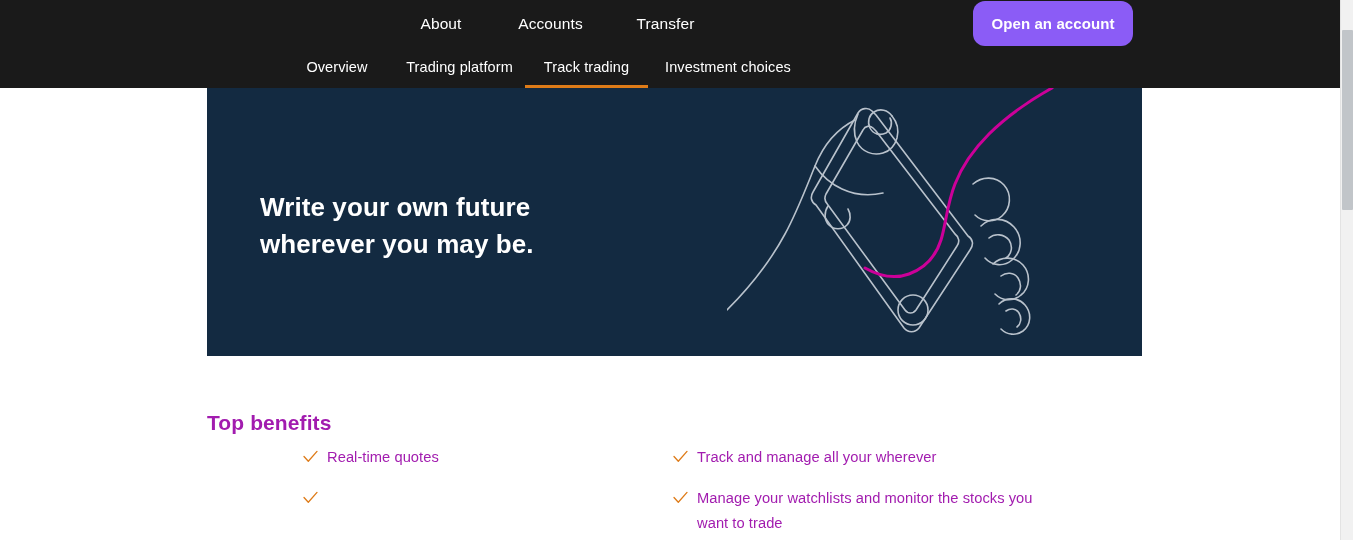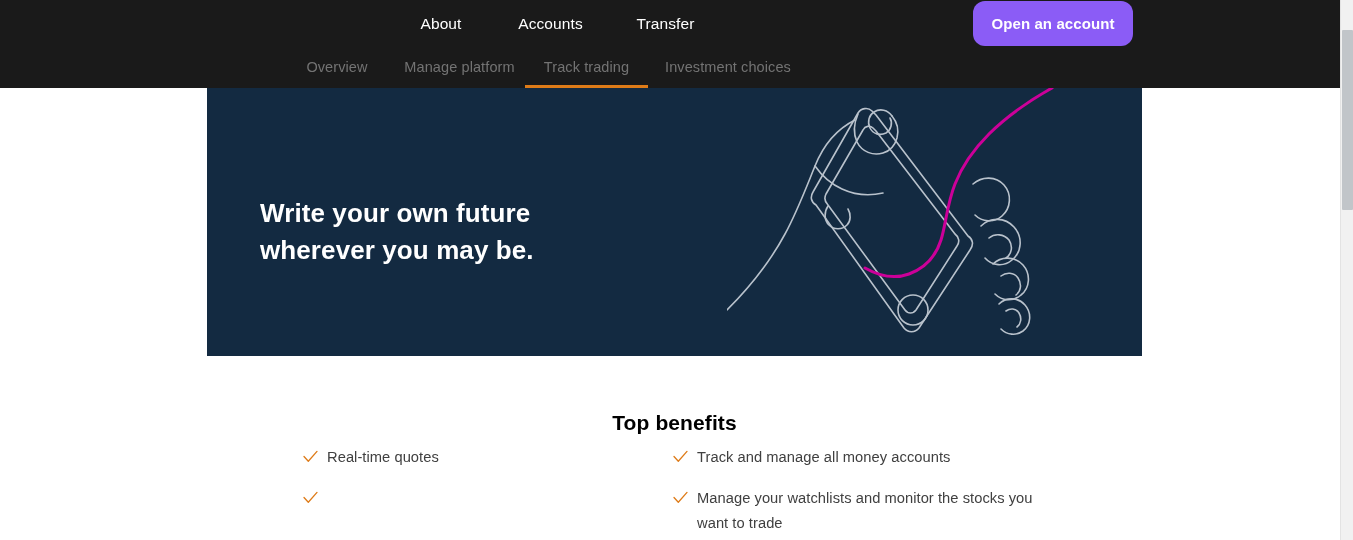--- a/index.html
+++ b/index.html
@@ -99,21 +99,21 @@
     height: 42px;
     display: flex;
     align-items: flex-start;
   }
   .snav-item {
     position: relative;
     height: 42px;
     display: flex;
     align-items: center;
     justify-content: center;
-    color: #737373;
+    color: #ffffff;
     font-size: 14.5px;
     letter-spacing: .1px;
     cursor: pointer;
   }
   .snav-item.s-overview    { width: 114px; }
   .snav-item.s-platform    { width: 131px; }
   .snav-item.s-portfolio   { width: 157px; }
   .snav-item.s-mobile      { width: 123px; }
   .snav-item.s-investment  { width: 160px; }
   .snav-item.s-trial       { width: 130px; }
@@ -132,21 +132,21 @@
     left: 207px;
     top: 88px;
     width: 935px;
     height: 268px;
     background: #132a41;
     overflow: hidden;
   }
   .hero-title {
     position: absolute;
     left: 53px;
-    top: 90px;
+    top: 84px;
     color: #ffffff;
     font-size: 26px;
     font-weight: bold;
     line-height: 37px;
     letter-spacing: .1px;
     white-space: pre-line;
   }
   .hero-art {
     position: absolute;
     left: 520px;
@@ -162,40 +162,39 @@
     top: 356px;
     width: 935px;
     height: 184px;
     background: #ffffff;
   }
   .benefits-title {
     position: absolute;
     left: 0;
     right: 0;
     top: 38px;
-    text-align: center;
     font-size: 21px;
     font-weight: bold;
-    color: #000000;
+    color: #a21caf;
     letter-spacing: .1px;
   }
   .benefit-col {
     position: absolute;
     top: 89px;
     width: 380px;
   }
   .benefit-col.left  { left: 96px; }
   .benefit-col.right { left: 466px; }
 
   .benefit-item {
     position: relative;
     padding-left: 24px;
     margin-bottom: 16px;
     font-size: 14.7px;
-    color: #404040;
+    color: #a21caf;
     line-height: 25px;
     letter-spacing: .05px;
   }
   .check-icon {
     position: absolute;
     left: 0;
     top: 3px;
     width: 15px;
     height: 15px;
     display: block;
@@ -241,21 +240,21 @@
     </div>
     <button class="cta-btn">Open an account</button>
   </nav>
 
   <nav class="secondary-nav">
     <div class="secondary-nav-inner">
       <div class="snav-item s-overview">
         <span>Overview</span>
       </div>
       <div class="snav-item s-platform">
-        <span>Manage platform</span>
+        <span>Trading platform</span>
       </div>
       <div class="snav-item s-mobile active">
         <span>Track trading</span>
         <span class="underline"></span>
       </div>
       <div class="snav-item s-investment">
         <span>Investment choices</span>
       </div>
     </div>
   </nav>
@@ -337,21 +336,21 @@
     </div>
   </div>
 
   <div class="benefit-col right">
     <div class="benefit-item">
       <span class="check-icon">
         <svg width="15" height="15" viewBox="0 0 15 15" fill="none" xmlns="http://www.w3.org/2000/svg">
           <path d="M1 6.5 L5.3 11.2 L14 1.4" stroke="#de7b18" stroke-width="1.3" fill="none" stroke-linecap="round" stroke-linejoin="round"></path>
         </svg>
       </span>
-      <span>Track and manage all money accounts</span>
+      <span>Track and manage all your wherever</span>
     </div>
     <div class="benefit-item">
       <span class="check-icon">
         <svg width="15" height="15" viewBox="0 0 15 15" fill="none" xmlns="http://www.w3.org/2000/svg">
           <path d="M1 6.5 L5.3 11.2 L14 1.4" stroke="#de7b18" stroke-width="1.3" fill="none" stroke-linecap="round" stroke-linejoin="round"></path>
         </svg>
       </span>
       <span>Manage your watchlists and monitor the stocks you want to trade</span>
     </div>
   </div>

